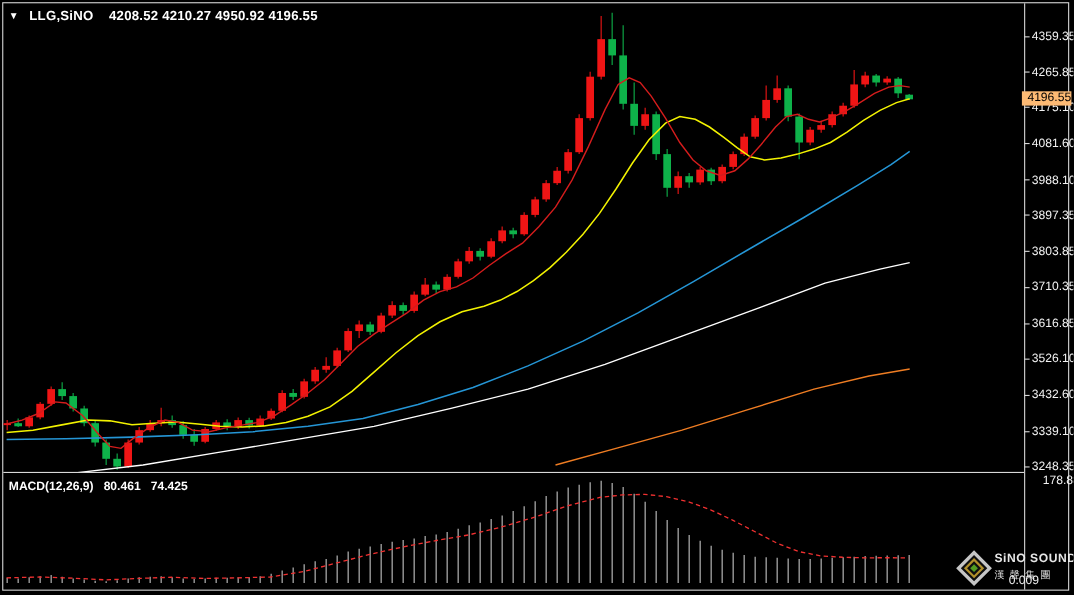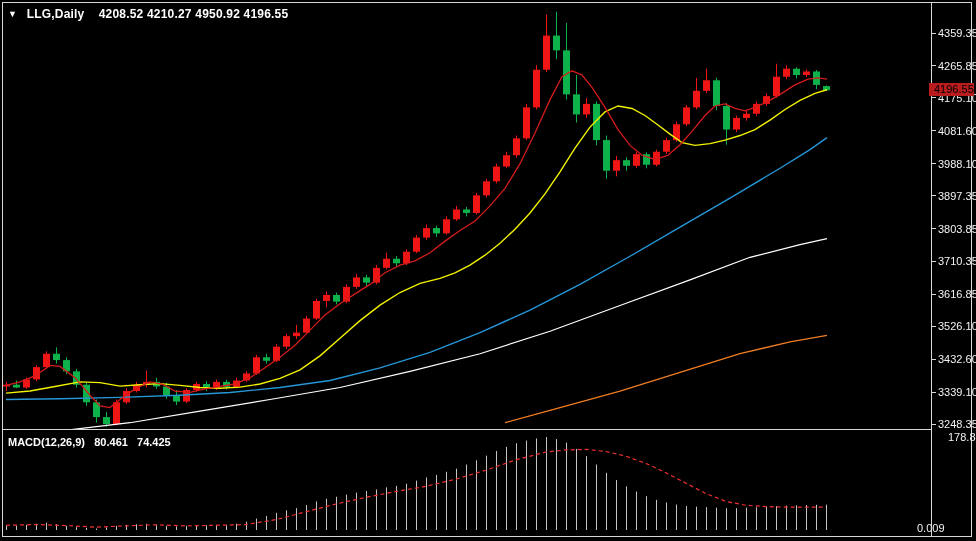--- a/index.html
+++ b/index.html
@@ -8,21 +8,21 @@
   #frame{position:absolute;left:2px;top:2px;width:970px;height:535px;
          border:1px solid #d8d8d8;box-sizing:border-box;}
   #vborder{position:absolute;left:931px;top:3px;width:1px;height:533px;background:#d8d8d8;}
   #hsep{position:absolute;left:3px;top:429px;width:928px;height:1px;background:#d8d8d8;}
   #titlebar{position:absolute;left:8px;top:7px;font-size:12px;font-weight:bold;
             letter-spacing:0.2px;white-space:nowrap;}
   #titlebar .tri{font-size:9px;margin-right:6px;position:relative;top:-1px;}
   #macdlabel{position:absolute;left:8px;top:436px;font-size:11px;font-weight:bold;white-space:nowrap;}
   .axlabel{position:absolute;left:938px;font-size:11px;color:#f2f2f2;white-space:nowrap;}
   .axtick{position:absolute;left:931px;width:5px;height:1px;background:#d8d8d8;}
-  #badge{position:absolute;left:929px;width:45px;height:13px;background:#b91c1c;color:#000;
+  #badge{position:absolute;left:929px;width:45px;height:13px;background:#fdba74;color:#000;
          font-size:11px;line-height:13px;padding-left:5px;box-sizing:border-box;z-index:6;}
   #macdmax{position:absolute;left:936px;font-size:11px;color:#f2f2f2;z-index:3;margin-left:12px;}
   #macdmin{position:absolute;left:917px;font-size:11px;color:#f2f2f2;z-index:8;}
   svg{position:absolute;display:block;}
   #wm{position:absolute;left:868px;top:500px;width:104px;height:34px;z-index:5;opacity:0.96;}
   #wm .dia{position:absolute;left:6px;top:5px;width:17px;height:17px;background:#101010;
            border:3px solid #cfcfcf;transform:rotate(45deg);box-sizing:content-box;}
   #wm .dia .g1{position:absolute;left:2px;top:2px;right:2px;bottom:2px;border:2px solid #b9962c;}
   #wm .dia .g2{position:absolute;left:6px;top:6px;width:5px;height:5px;background:#55a322;}
   #wm .txt{position:absolute;left:36px;top:2px;}
@@ -298,21 +298,21 @@
         <line x1="823.5" x2="823.5" y1="97" y2="71.62965240432455" stroke="#c4c4c4" stroke-width="1"></line>
       </g>
       <polyline points="3,92.32104245161723 33,91.54121619355344 63,92.5809845376385 93,94.14063705376608 123,92.84092662365975 153,91.80115827957471 183,92.84092662365975 213,92.32104245161723 243,91.54121619355344 273,86.6023165591494 303,78.80405397851146 333,71.00579139787351 363,64.24729716132062 393,58.52857126885279 423,53.32972954842749 453,46.05135113983207 483,37.213320215109064 513,26.815636774258465 543,19.017374193620512 563,16.93783750545039 583,16.417953333407866 603,18.49749002157799 623,23.176447569960757 643,30.454825978556173 663,39.81274107532171 683,50.21042451617231 703,60.60810795702291 723,68.40637053766085 743,72.30550182797982 763,73.60521225808615 783,74.12509643012868 803,74.02111959572018 823,74.19632056169851" fill="none" stroke="#f03030" stroke-width="1.2" stroke-dasharray="4,3"></polyline>
     </svg>
 
   <div id="hsep"></div>
   <div id="vborder"></div>
 
   <div id="titlebar">
     <span class="tri">▼</span>
-    <span>LLG,Daily</span>
+    <span>LLG,SiNO</span>
     <span>&nbsp;&nbsp;</span>
     <span>4208.52 4210.27 4950.92 4196.55</span>
   </div>
 
   <div id="macdlabel">
     <span>MACD(12,26,9)</span>
     <span>&nbsp;</span>
     <span>80.461</span>
     <span>&nbsp;</span>
     <span>74.425</span>
@@ -345,13 +345,23 @@
       <div class="axlabel" style="top: 386.067px;">3339.10</div>
       <div class="axtick" style="top: 423.505px;"></div>
       <div class="axlabel" style="top: 418.005px;">3248.35</div>
     </div>
 
   <div id="badge" style="top: 83.2958px;">4196.55</div>
 
   <div id="macdmax" style="top: 431px;">178.886</div>
   <div id="macdmin" style="top: 522px;">0.009</div>
 
+  <div id="wm">
+    <div class="dia">
+      <div class="g1"></div>
+        <div class="g2"></div>
+    </div>
+    <div class="txt">
+      <div class="l1">SiNO SOUND</div>
+      <div class="l2">漢聲集團</div>
+    </div>
+  </div>
 </div>
 
 </body></html>

